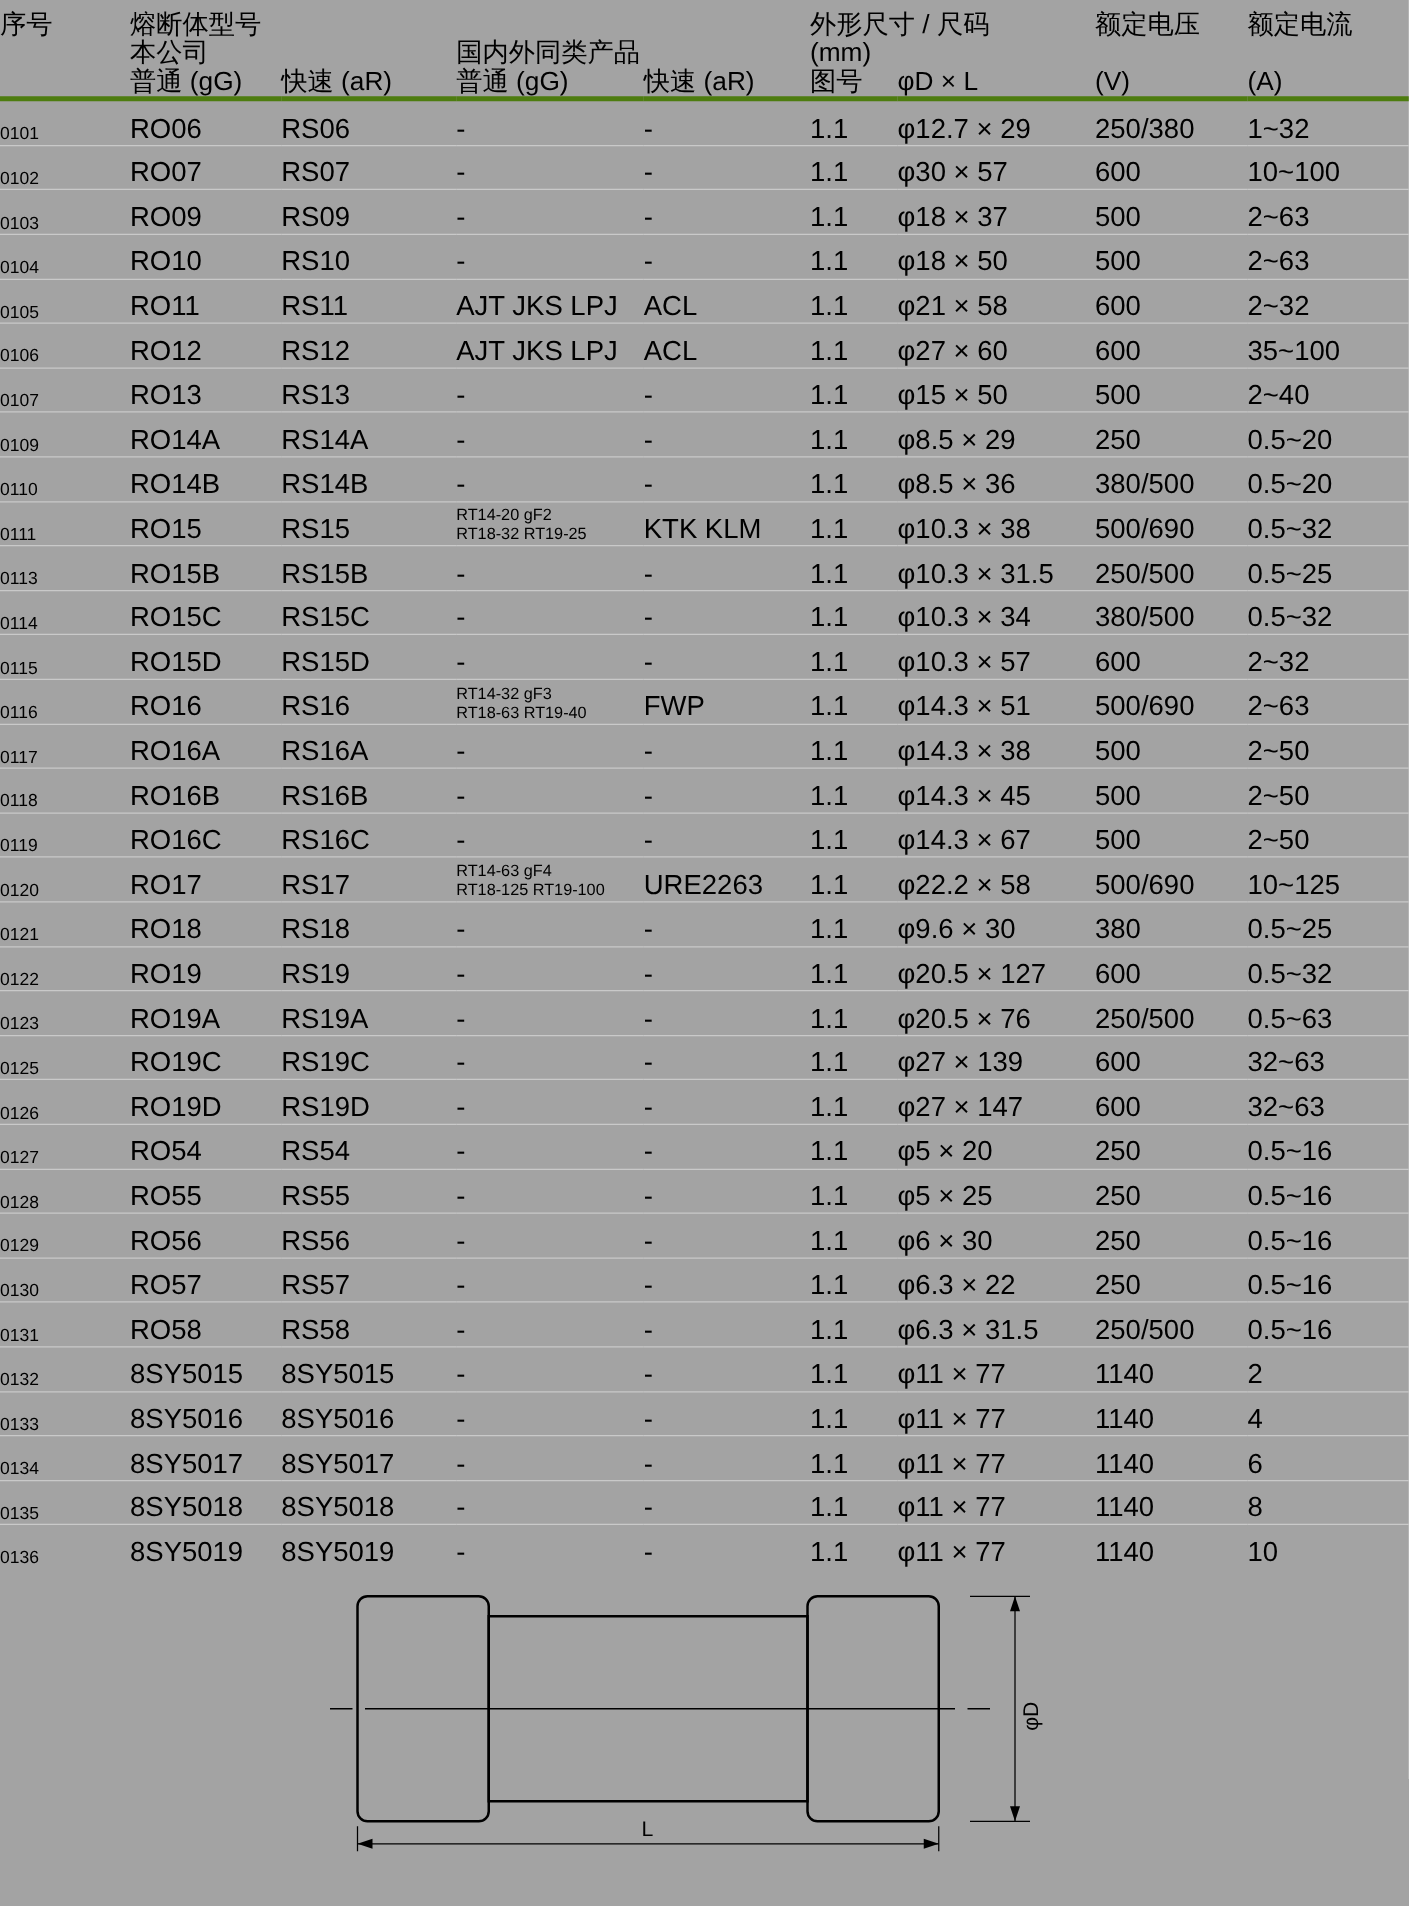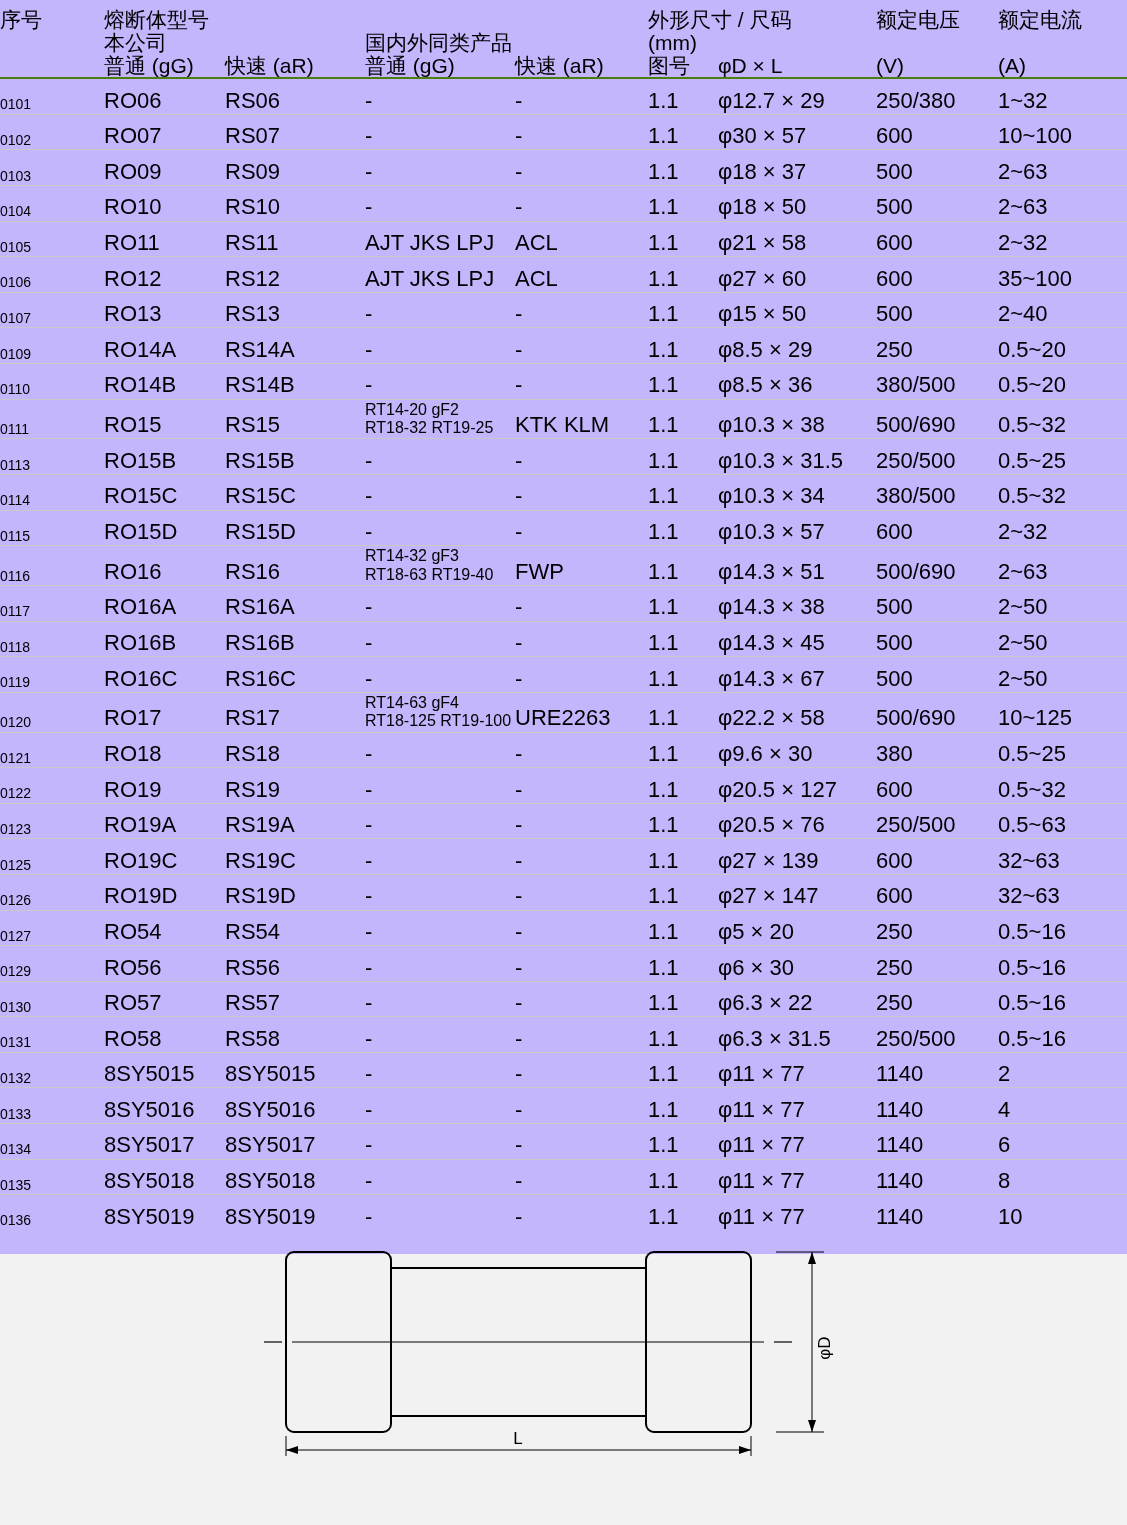--- a/index.html
+++ b/index.html
@@ -10,22 +10,22 @@
   body {
     width: 1127px;
     height: 1525px;
     font-family: "Liberation Sans", sans-serif;
     color: #000;
     overflow: hidden;
     position: relative;
   }
   .sheet {
     width: 1127px;
-    height: 1254px;
-    background: #c4b5fd;
+    height: 1525px;
+    background: #a3a3a3;
     position: relative;
     box-sizing: border-box;
   }
   table.spec {
     border-collapse: collapse;
     width: 1127px;
     table-layout: fixed;
   }
   table.spec td, table.spec th {
     padding: 0;
@@ -47,33 +47,33 @@
   col.c7 { width: 122px; }
   col.c8 { width: 129px; }
 
   .hdr-row td {
     font-size: 21px;
     padding-bottom: 2px;
     padding-top: 4px;
   }
   .hdr-row.r1 td { padding-top: 8px; }
   .rule-bottom td {
-    border-bottom: 2px solid #4d7c0f;
+    border-bottom: 4px solid #4d7c0f;
   }
   tr.data td {
     height: 32.6px;
     font-size: 22px;
     padding-top: 1px;
     padding-bottom: 1px;
     border-bottom: 1px solid #c9c9c9;
   }
   tr.data:last-child td { border-bottom: none; }
   tr.data td.cell-id { font-size: 14px; }
   td .sm {
-    font-size: 16px;
+    font-size: 13px;
     line-height: 1.15;
     display: block;
   }
   .pad-l { padding-left: 2px; }
 
   
   .drawing {
     position: relative;
     width: 1127px;
     height: 230px;
@@ -397,20 +397,31 @@
           <td>RO54</td>
           <td>RS54</td>
           <td>-</td>
           <td>-</td>
           <td>1.1</td>
           <td class="pad-l">φ5 × 20</td>
           <td>250</td>
           <td>0.5~16</td>
         </tr>
         <tr class="data">
+          <td class="cell-id">0128</td>
+          <td>RO55</td>
+          <td>RS55</td>
+          <td>-</td>
+          <td>-</td>
+          <td>1.1</td>
+          <td class="pad-l">φ5 × 25</td>
+          <td>250</td>
+          <td>0.5~16</td>
+        </tr>
+        <tr class="data">
           <td class="cell-id">0129</td>
           <td>RO56</td>
           <td>RS56</td>
           <td>-</td>
           <td>-</td>
           <td>1.1</td>
           <td class="pad-l">φ6 × 30</td>
           <td>250</td>
           <td>0.5~16</td>
         </tr>

